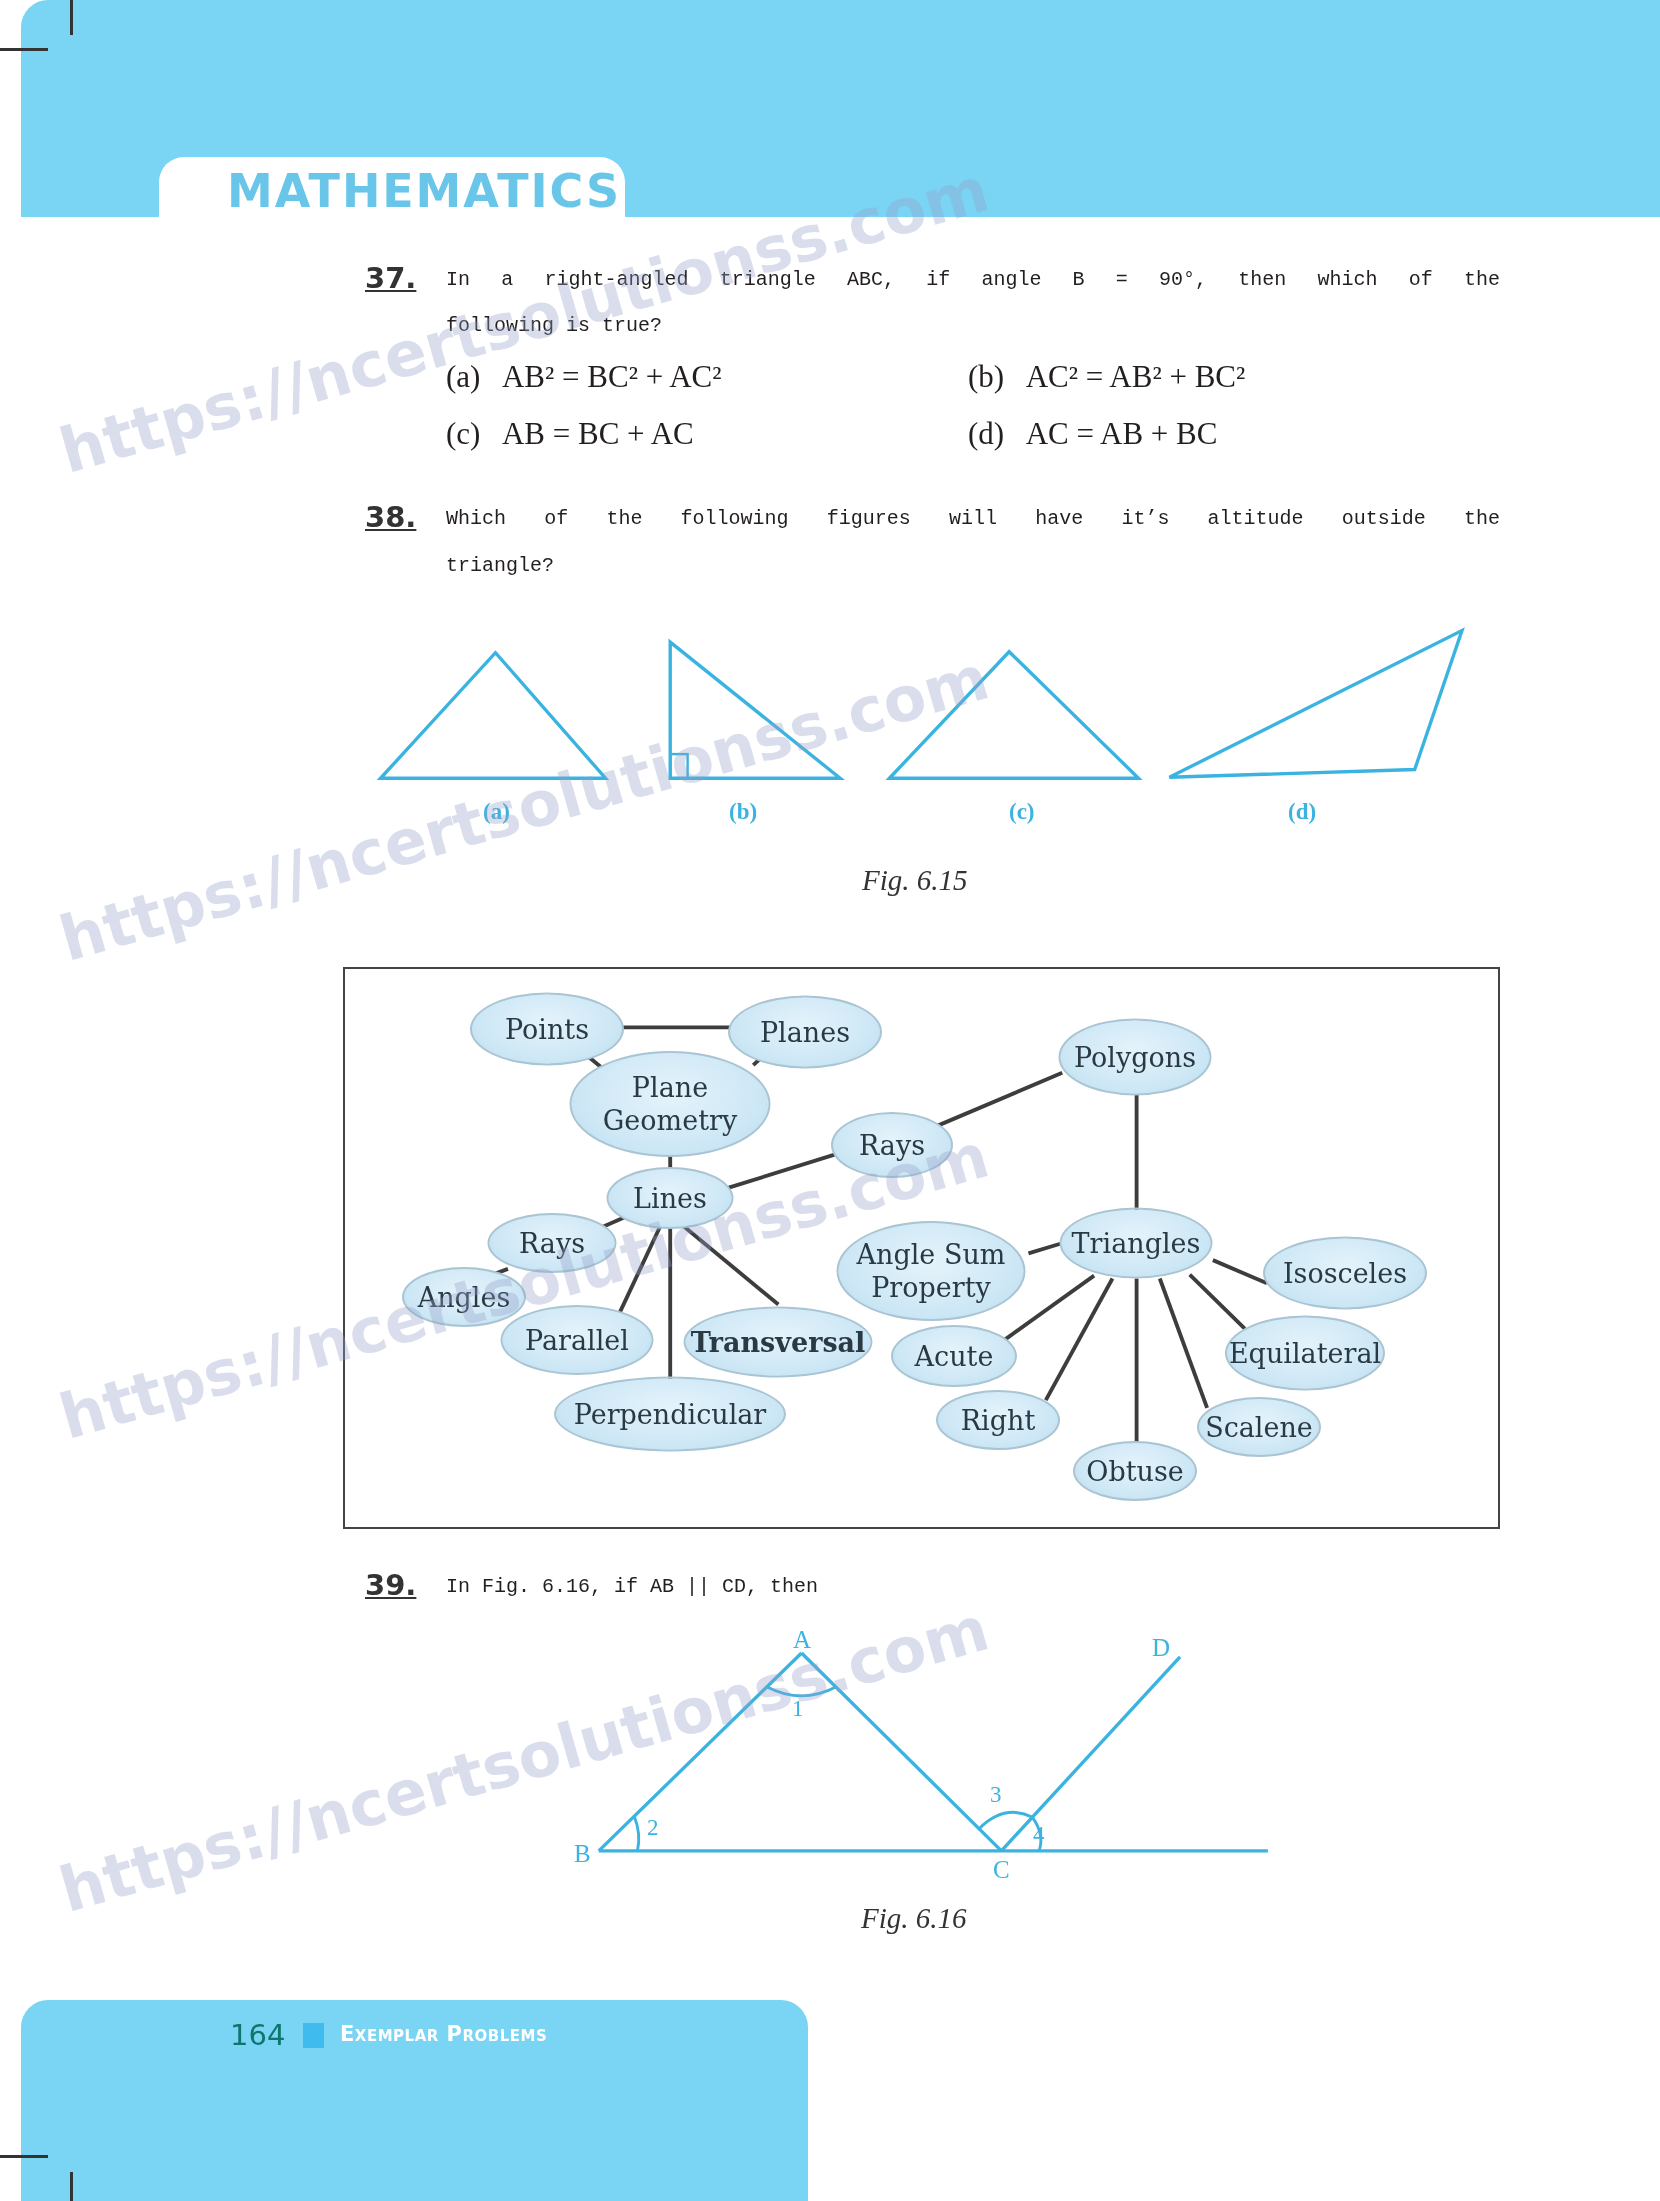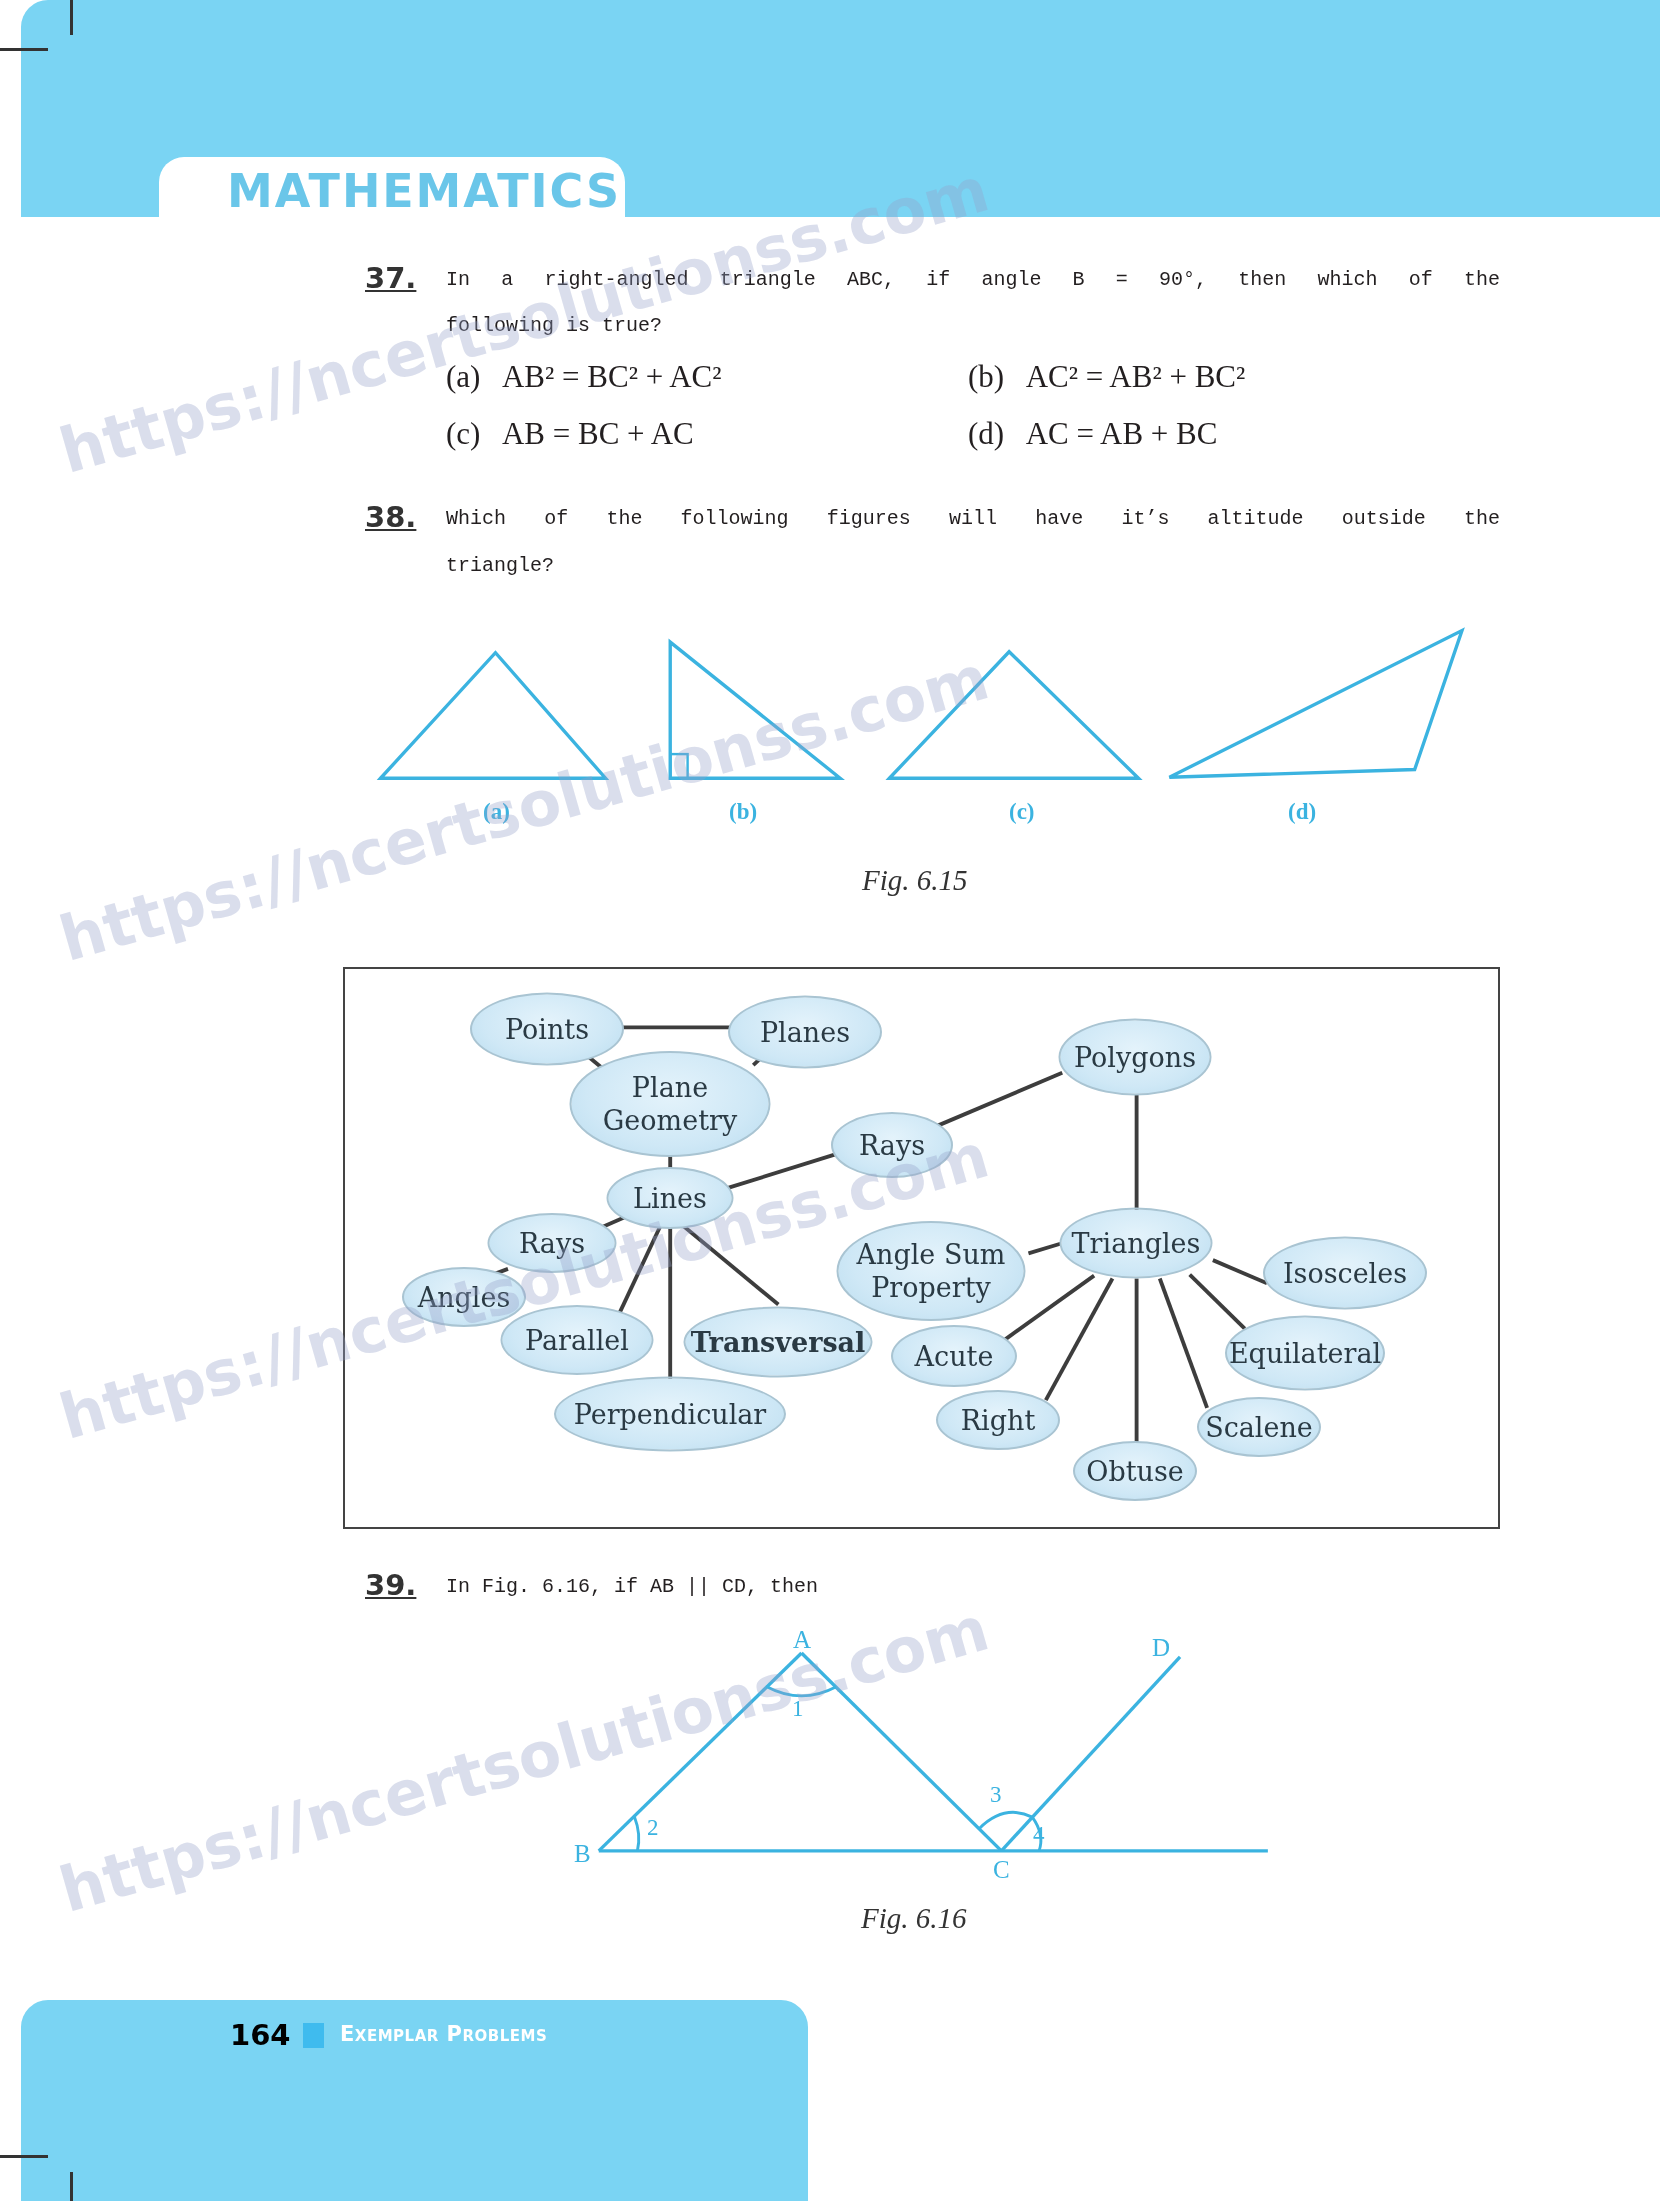--- a/index.html
+++ b/index.html
@@ -38,21 +38,21 @@
     background: radial-gradient(ellipse at 50% 40%, #e4f3fb 0%, #cfe8f6 60%, #b9dcef 100%);
     border: 2.9px solid #a9c4d2; border-radius: 50%;
     display: flex; align-items: center; justify-content: center; text-align: center;
     font-family: "DejaVu Serif", serif; font-size: 27px; line-height: 33px; color: #2a3a44;
     box-sizing: border-box; white-space: pre-line;
   }
   .footer-band {
     left: 21px; top: 2000px; width: 787px; height: 208px;
     background: #7ad4f3; border-top-left-radius: 27px; border-top-right-radius: 27px;
   }
-  .footer-page { left: 230px; top: 2018px; font-family: "DejaVu Sans", sans-serif; font-weight: bold; font-size: 29px; color: #000000; }
+  .footer-page { left: 230px; top: 2018px; font-family: "DejaVu Sans", sans-serif; font-weight: normal; font-size: 29px; color: #0f766e; }
   .footer-square { left: 303px; top: 2023px; width: 21px; height: 25px; background: #3fbbee; }
   .footer-title { left: 340px; top: 2022px; font-family: "DejaVu Sans", sans-serif; font-weight: bold; font-size: 21px; color: #ffffff; font-variant: small-caps; letter-spacing: 0.5px; }
   .watermark {
     font-family: "DejaVu Sans", sans-serif; font-weight: bold; font-size: 62px;
     color: rgba(150,160,200,0.35); transform-origin: left bottom; white-space: nowrap;
     pointer-events: none;
   }
 </style>
 </head>
 <body>

